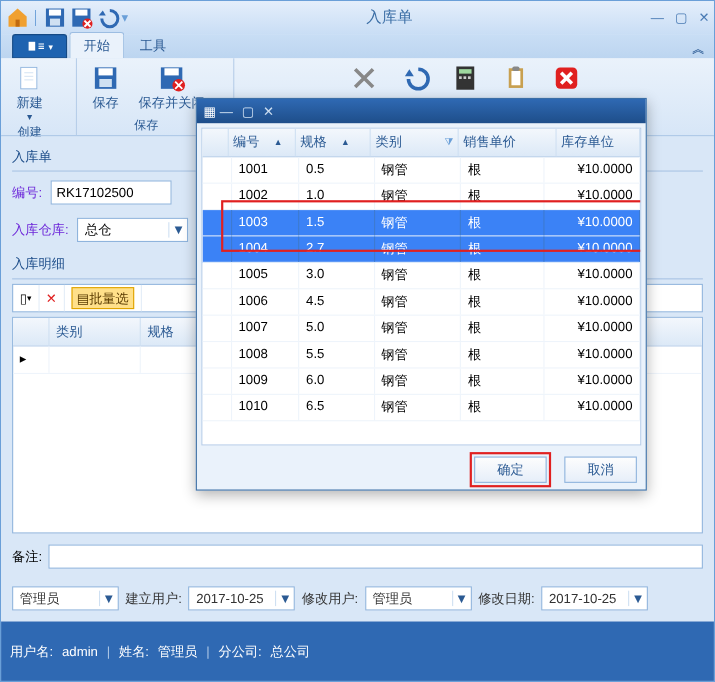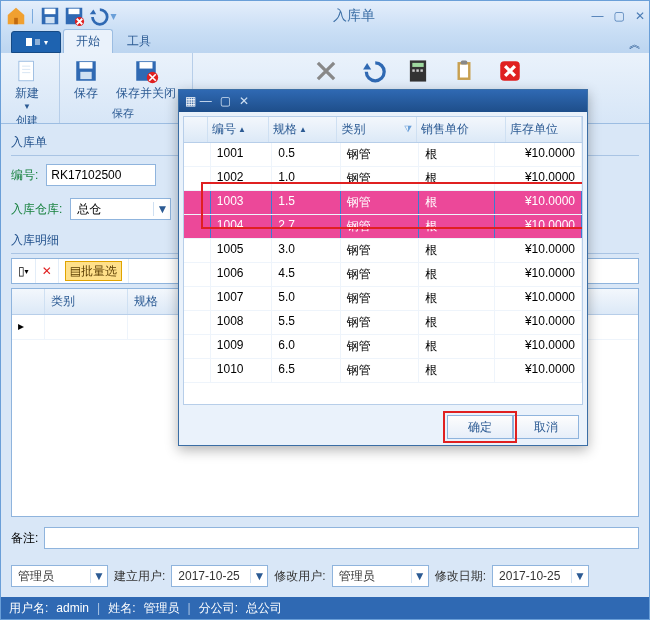--- a/index.html
+++ b/index.html
@@ -8,65 +8,65 @@
 .titlebar .qat{display:flex;gap:2px;align-items:center}
 .titlebar .qat .qbtn{width:22px;height:22px;display:flex;align-items:center;justify-content:center;border-radius:3px}
 .titlebar .title{flex:1;text-align:center;font-size:14px}
 .titlebar .winbtns{display:flex;gap:10px;color:#4a7bb4}
 .titlebar .winbtns span{cursor:pointer}
 .ribbon-tabs{height:22px;display:flex;align-items:flex-end;background:linear-gradient(#c9def5,#bcd5f0);padding-left:10px;gap:2px}
 .ribbon-tabs .appbtn{width:48px;height:20px;background:#1e63b0;border:1px solid #154a85;border-radius:3px 3px 0 0;display:flex;align-items:center;justify-content:center;color:#fff}
 .ribbon-tabs .tab{padding:3px 12px;color:#2b5a93;border-radius:3px 3px 0 0}
 .ribbon-tabs .tab.active{background:#eaf2fb;border:1px solid #9cbde2;border-bottom:none}
 .ribbon{height:70px;background:linear-gradient(#eaf2fb,#d7e6f7);border-bottom:1px solid #9cbde2;display:flex}
-.rgroup{border-right:1px solid #b7cee9;padding:2px 12px 0 6px;display:flex;flex-direction:column;align-items:center}
+.rgroup{border-right:1px solid #b7cee9;padding:2px 22px 0 6px;display:flex;flex-direction:column;align-items:center}
 .rgroup .btns{display:flex;gap:6px}
 .rbtn{display:flex;flex-direction:column;align-items:center;justify-content:flex-start;padding:2px 4px;color:#2b5a93;cursor:pointer}
 .rbtn .ic{width:32px;height:28px;display:flex;align-items:center;justify-content:center}
 .rgroup .label{font-size:11px;color:#2b5a93;margin-top:auto;padding-bottom:2px}
 .body{flex:1;background:#d9e7f7;padding:6px 10px 4px 10px;display:flex;flex-direction:column;gap:4px;overflow:hidden}
 .section-title{color:#1e4e8a;border-bottom:1px solid #a9c4e4;padding:4px 0}
 .row{display:flex;align-items:center;gap:8px;padding:4px 0}
-.row label{color:#15803d}
+.row label{color:#6d28d9}
 .field{background:#fff;border:1px solid #8fb4dd;height:20px;padding:0 4px;min-width:100px;display:flex;align-items:center}
 .combo{display:flex;align-items:center;border:1px solid #8fb4dd;background:#fff;height:20px}
 .combo .val{padding:0 6px;min-width:70px}
 .combo .arrow{width:16px;text-align:center;border-left:1px solid #cfe0f2;color:#2b5a93}
 .toolbar{display:flex;align-items:center;background:#fff;border:1px solid #8fb4dd;height:24px}
 .toolbar .tbtn{padding:0 6px;height:100%;display:flex;align-items:center;border-right:1px solid #e3edf8;cursor:pointer}
 .toolbar .bulk{background:#ffe08a;border:1px solid #e0a400;color:#5a3b00;padding:0 4px;height:18px;display:flex;align-items:center}
 .grid{flex:1;border:1px solid #8fb4dd;background:#fff;display:flex;flex-direction:column;min-height:150px}
 .grid .ghead{display:flex;background:linear-gradient(#f3f7fc,#dce9f7);border-bottom:1px solid #b7cee9}
 .gh{padding:4px 6px;border-right:1px solid #cfe0f2;color:#2b5a93}
 .grid .gbody{flex:1}
 .grid .grow{display:flex;border-bottom:1px solid #eef4fb}
 .grid .grow .gc{padding:4px 6px;border-right:1px solid #eef4fb;min-height:16px}
 .remark-row{display:flex;align-items:center;gap:6px;padding:6px 0}
 .remark-row .field{flex:1}
 .footer-row{display:flex;align-items:center;gap:6px;padding:6px 0;font-size:12px;color:#333;flex-wrap:nowrap}
 .footer-row .combo .val{min-width:66px}
-.statusbar{height:22px;background:#2f69b3;color:#fff;display:flex;align-items:center;padding:0 8px;font-size:12px;gap:8px}
+.statusbar{height:22px;background:#2f69b3;color:#fff;display:flex;align-items:center;padding:16px 8px;font-size:12px;gap:8px}
 .statusbar .sep{color:#a9c4e4}
 
 .dialog{position:absolute;left:177px;top:88px;width:408px;height:355px;background:#eaf2fb;border:1px solid #3b6ea5;box-shadow:0 4px 12px rgba(0,0,0,.3);display:flex;flex-direction:column}
 .dialog .dtitle{height:22px;background:linear-gradient(#2f69b3,#1e4e8a);color:#fff;display:flex;align-items:center;padding:0 6px}
 .dialog .dtitle .t{flex:1}
 .dialog .dtitle .dbtns{display:flex;gap:8px;color:#cfe0f2}
 .dialog .dbody{flex:1;background:#fff;margin:4px;border:1px solid #b7cee9;display:flex;flex-direction:column;overflow:hidden}
 .dialog .dhead{display:flex;background:linear-gradient(#f3f7fc,#dce9f7);border-bottom:1px solid #b7cee9}
-.dh{padding:4px;border-right:1px solid #cfe0f2;color:#2b5a93;display:flex;align-items:center;gap:2px}
+.dh{padding:4px;border-right:1px solid #cfe0f2;color:#2b5a93;display:flex;align-items:center;gap:13px}
 .dh .sort{font-size:8px;color:#2b5a93}
 .dh .filter{font-size:9px;color:#6a9fd8;margin-left:auto}
 .drows{flex:1;overflow:auto}
 .dr{display:flex;border-bottom:1px solid #eef4fb}
 .dc{padding:3px 6px;border-right:1px solid #eef4fb}
-.dr.sel{background:#ec4899;color:#fff}
+.dr.sel{background:#3b82f6;color:#fff}
 .dr.sel .dc{border-right-color:#3d7ad0}
 .selbox{position:absolute;border:2px solid #e02020;pointer-events:none}
-.dialog .dfoot{display:flex;justify-content:flex-end;gap:0;padding:6px 8px}
+.dialog .dfoot{display:flex;justify-content:flex-end;gap:16px;padding:6px 8px}
 .btn{min-width:64px;height:22px;background:linear-gradient(#fdfdfd,#e6eef9);border:1px solid #8fb4dd;color:#2b5a93;display:flex;align-items:center;justify-content:center;cursor:pointer}
 .c-code{width:56px}.c-spec{width:64px}.c-cat{width:76px}.c-unit{width:72px}.c-price{width:86px;text-align:right}
 
 .ic svg{width:28px;height:26px}
 </style>
 </head>
 <body>
 
 <div class="window">
 

